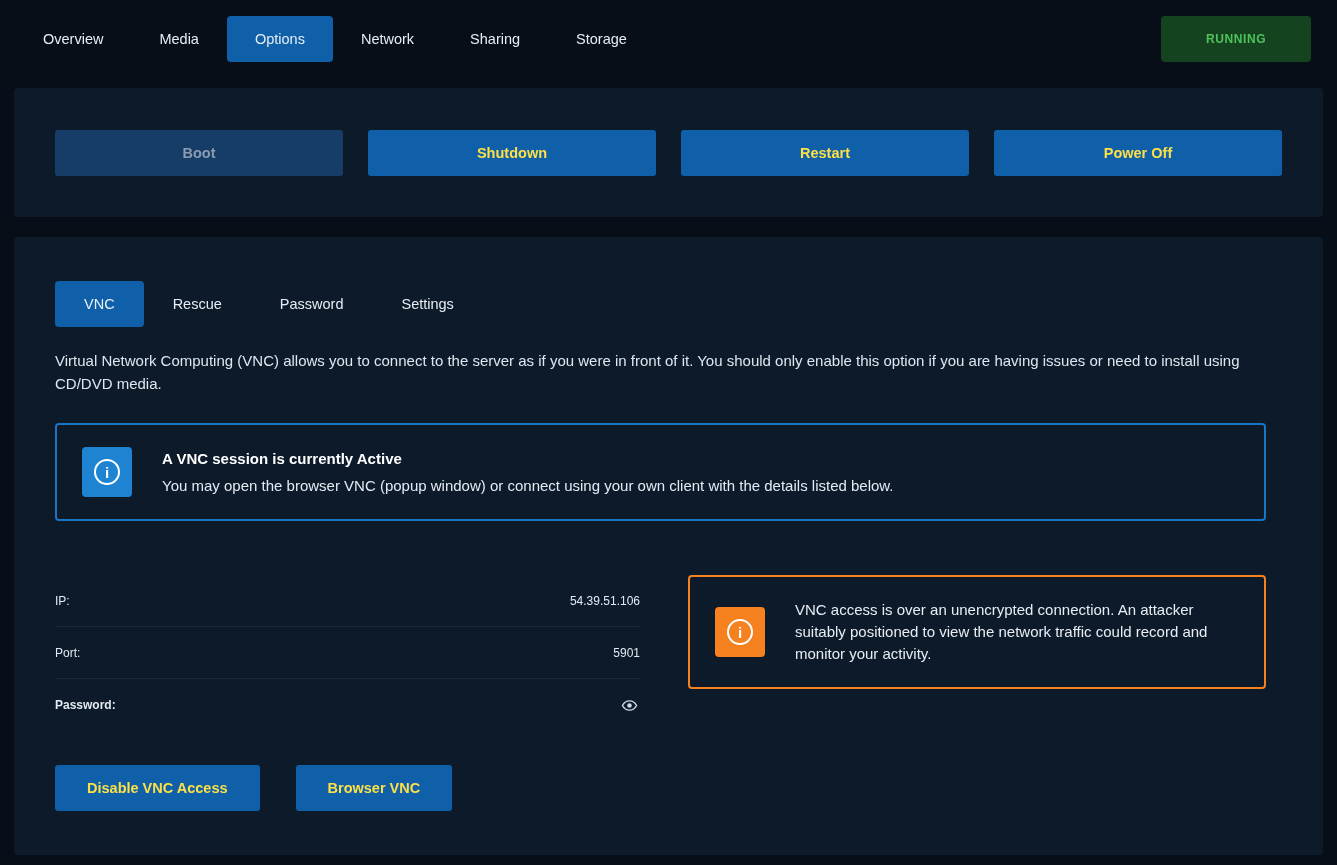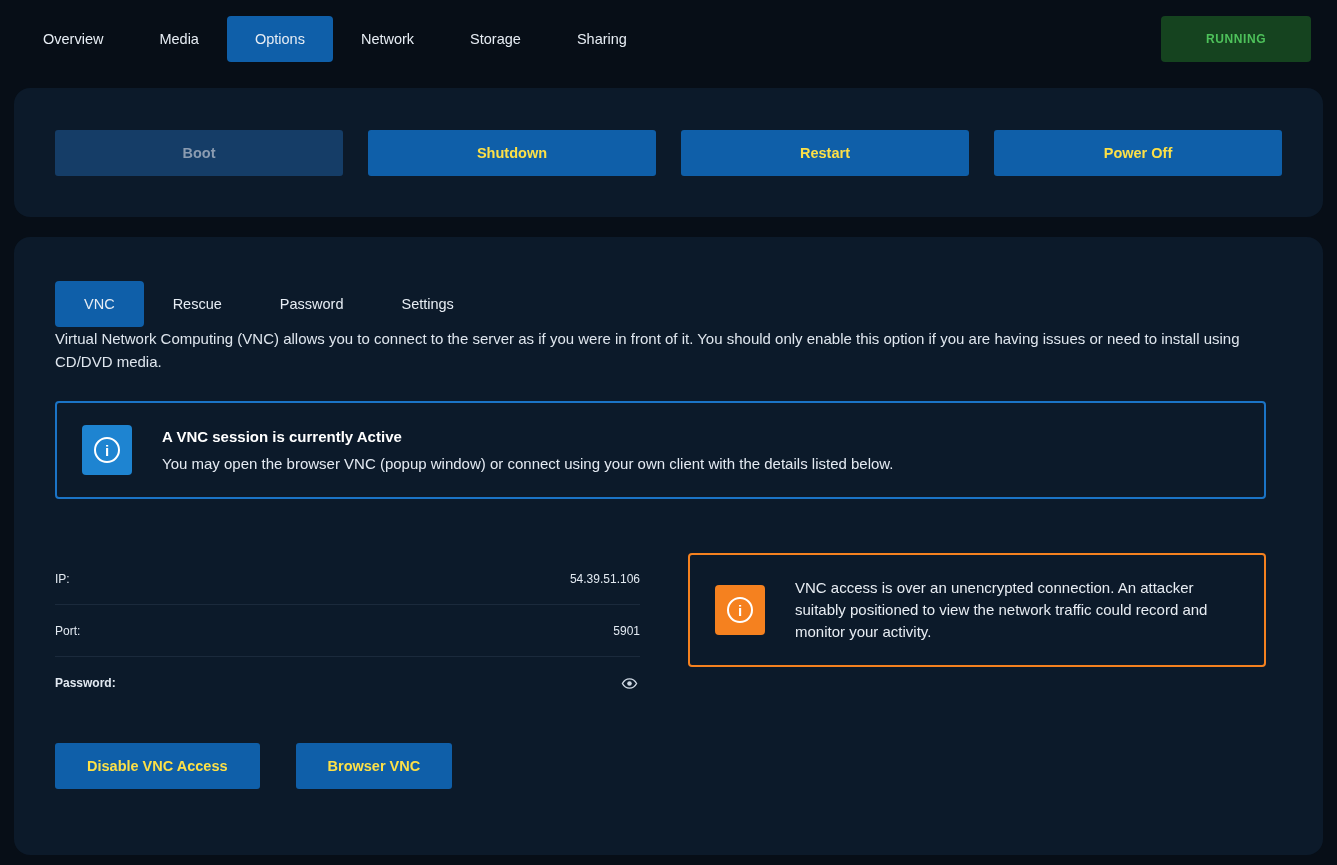--- a/index.html
+++ b/index.html
@@ -45,21 +45,21 @@
     justify-content:center;
     color:#4ec25b;
     font-size:12px;
     font-weight:bold;
     letter-spacing:0.6px;
   }
   
   .panel {
     margin:0 14px;
     background:#0c1a2a;
-    border-radius:16px;
+    border-radius:4px;
   }
   .power-panel {
     margin-top:10px;
     height:129px;
     padding:0 41px;
     display:flex;
     align-items:center;
     gap:25px;
   }
   .btn {
@@ -85,20 +85,21 @@
   .tab {
     padding:15px 29px;
     font-size:14.5px;
     color:#e7edf4;
     border-radius:4px;
     cursor:pointer;
   }
   .tab.active { background:#0f5fa9; }
   
   .description {
+    margin-top:22px;
     font-size:15px;
     line-height:23px;
     color:#dfe6ee;
   }
   
   .info-alert {
     margin-top:28px;
     border:2px solid #1b74c6;
     border-radius:4px;
     padding:22px 25px;
@@ -173,22 +174,22 @@
   .action-btn { padding:0 32px; font-weight:bold; }
 </style>
 </head>
 <body>
 
 <div class="topnav">
   <div class="nav-item">Overview</div>
   <div class="nav-item">Media</div>
   <div class="nav-item active">Options</div>
   <div class="nav-item">Network</div>
+  <div class="nav-item">Sharing</div>
   <div class="nav-item">Storage</div>
-  <div class="nav-item">Sharing</div>
   <div class="nav-spacer"></div>
   <div class="status-badge">
     <div class="badge-strip"></div>
     <div class="badge-label">RUNNING</div>
   </div>
 </div>
 
 <div class="panel power-panel">
   <button class="btn power-btn disabled">Boot</button>
   <button class="btn power-btn">Shutdown</button>

